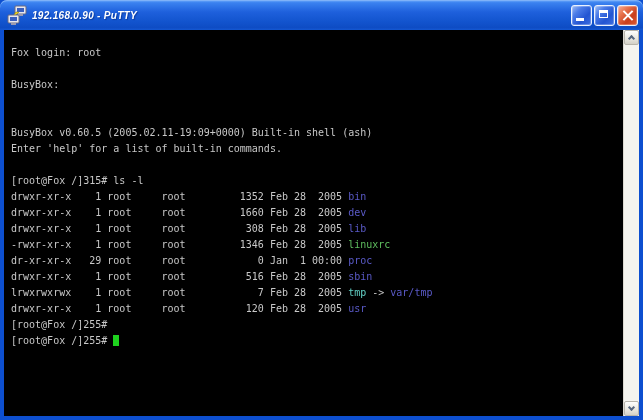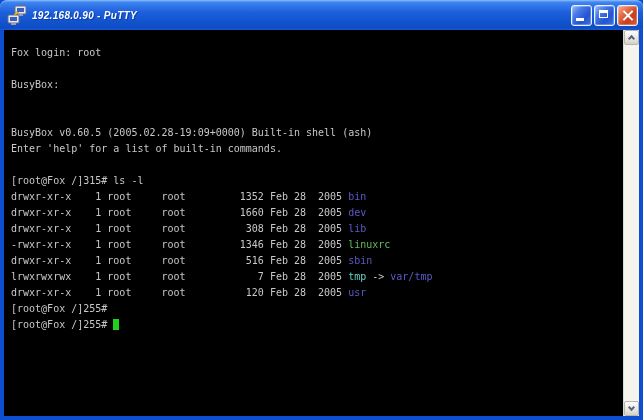--- a/index.html
+++ b/index.html
@@ -109,28 +109,29 @@
     </span>
   </div>
 
   <div class="body">
     <div class="terminal">
         <div class="tline"><span class="seg-fg">Fox login: root</span></div>
         <div class="tline"></div>
         <div class="tline"><span class="seg-fg">BusyBox:</span></div>
         <div class="tline"></div>
         <div class="tline"></div>
-        <div class="tline"><span class="seg-fg">BusyBox v0.60.5 (2005.02.28-19:09+0000) Built-in shell (ash)</span></div>
+        <div class="tline"><span class="seg-fg">BusyBox v0.60.5 (2005.02.11-19:09+0000) Built-in shell (ash)</span></div>
         <div class="tline"><span class="seg-fg">Enter 'help' for a list of built-in commands.</span></div>
         <div class="tline"></div>
         <div class="tline"><span class="seg-fg">[root@Fox /]315# ls -l</span></div>
         <div class="tline"><span class="seg-fg">drwxr-xr-x    1 root     root         1352 Feb 28  2005 </span><span class="seg-dir">bin</span></div>
         <div class="tline"><span class="seg-fg">drwxr-xr-x    1 root     root         1660 Feb 28  2005 </span><span class="seg-dir">dev</span></div>
         <div class="tline"><span class="seg-fg">drwxr-xr-x    1 root     root          308 Feb 28  2005 </span><span class="seg-dir">lib</span></div>
         <div class="tline"><span class="seg-fg">-rwxr-xr-x    1 root     root         1346 Feb 28  2005 </span><span class="seg-exe">linuxrc</span></div>
+        <div class="tline"><span class="seg-fg">dr-xr-xr-x   29 root     root            0 Jan  1 00:00 </span><span class="seg-dir">proc</span></div>
         <div class="tline"><span class="seg-fg">drwxr-xr-x    1 root     root          516 Feb 28  2005 </span><span class="seg-dir">sbin</span></div>
         <div class="tline"><span class="seg-fg">lrwxrwxrwx    1 root     root            7 Feb 28  2005 </span><span class="seg-lnk">tmp</span><span class="seg-fg"> -&gt; </span><span class="seg-dir">var/tmp</span></div>
         <div class="tline"><span class="seg-fg">drwxr-xr-x    1 root     root          120 Feb 28  2005 </span><span class="seg-dir">usr</span></div>
         <div class="tline"><span class="seg-fg">[root@Fox /]255#</span></div>
         <div class="tline"><span class="seg-fg">[root@Fox /]255# </span><span class="seg-cursor"> </span></div>
       </div>
     <div class="scrollbar">
       <div class="sb-btn">
           <span class="arr up"></span>
         </div>

